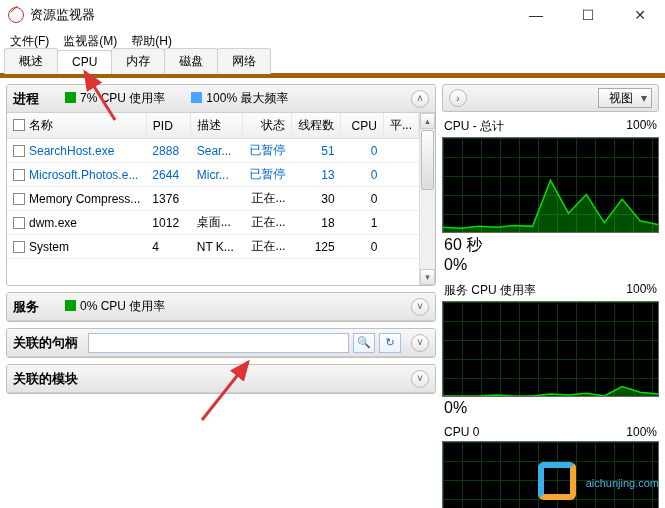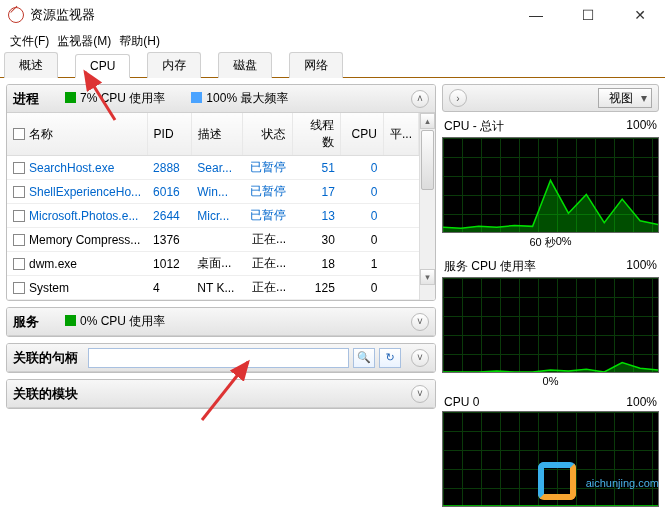--- a/index.html
+++ b/index.html
@@ -43,30 +43,30 @@
     gap: 18px;
     font-size: 14px;
     color: #333;
   }
   .win-controls span { width: 34px; text-align: center; cursor: default; }
   .menubar {
     height: 22px;
     display: flex;
     align-items: center;
     padding: 0 6px;
+    gap: 6px;
     font-size: 12px;
   }
   .menubar span { padding: 2px 4px; }
   .tabstrip {
     display: flex;
-    border-bottom: 1px solid #a16207;
+    border-bottom: 5px solid #a16207;
     padding: 0 4px;
     height: 26px;
     align-items: flex-end;
-    gap: 18px;
   }
   .tab {
     padding: 4px 14px;
     background: #f4f4f4;
     border: 1px solid #d0d0d0;
     border-bottom: none;
     margin-right: -1px;
     border-radius: 3px 3px 0 0;
     position: relative;
     top: 1px;
@@ -242,22 +242,22 @@
   }
   .chart .grid {
     position:absolute; inset:0;
     background-image:
       linear-gradient(#0a3a0a 1px, transparent 1px),
       linear-gradient(90deg,#0a3a0a 1px, transparent 1px);
     background-size: 19px 19px;
   }
   .chart svg { position:absolute; inset:0; width:100%; height:100%; }
   .chart-footer {
-    display:flex; justify-content:center;
-    font-size:11px; padding: 2px 2px 0;
+    display:flex; justify-content:space-between;
+    font-size:16px; padding: 2px 2px 0; flex-direction: column;
   }
   .arrow-red {
     position:absolute;
     pointer-events:none;
   }
   .watermark {
     position:absolute;
     right: 6px; bottom: 4px;
     display:flex; align-items:center;
     font-family: "Microsoft YaHei", sans-serif;
@@ -339,29 +339,20 @@
                 <th>平...</th>
               </tr>
             </thead>
             <tbody id="proc-body">
                 <tr class="linkrow">
                   <td><span class="chkcell"></span>SearchHost.exe</td>
                   <td>2888</td>
                   <td>Sear...</td>
                   <td>已暂停</td>
                   <td>51</td>
-                  <td>0</td>
-                  <td></td>
-                </tr>
-                <tr class="linkrow">
-                  <td><span class="chkcell"></span>ShellExperienceHo...</td>
-                  <td>6016</td>
-                  <td>Win...</td>
-                  <td>已暂停</td>
-                  <td>17</td>
                   <td>0</td>
                   <td></td>
                 </tr>
                 <tr class="linkrow">
                   <td><span class="chkcell"></span>Microsoft.Photos.e...</td>
                   <td>2644</td>
                   <td>Micr...</td>
                   <td>已暂停</td>
                   <td>13</td>
                   <td>0</td>

